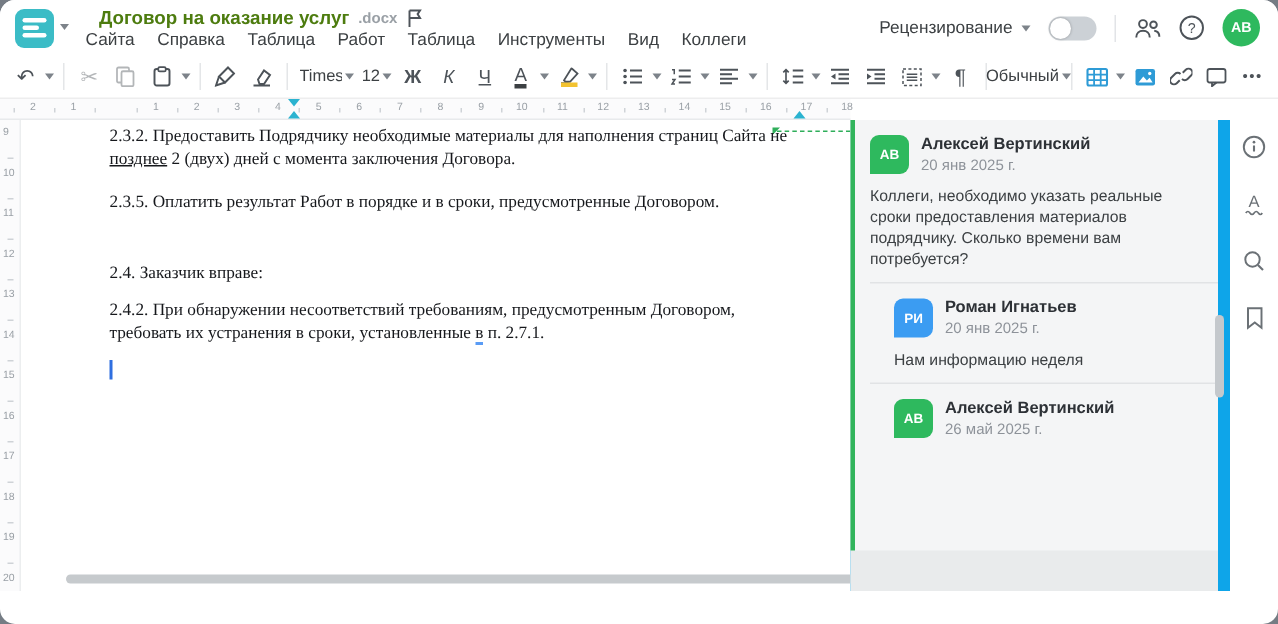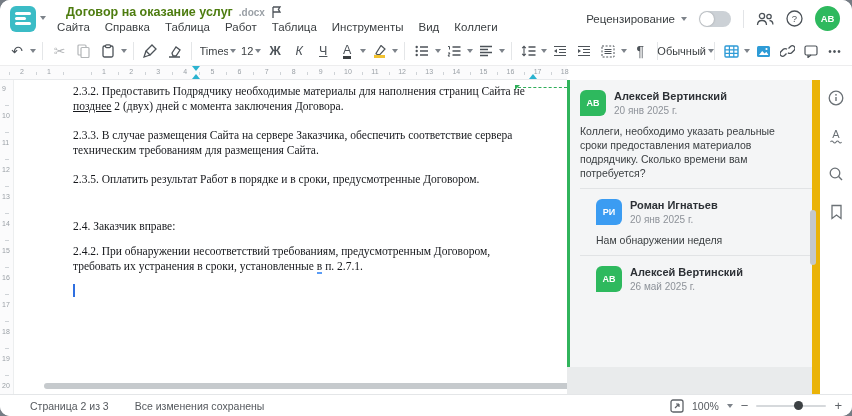--- a/index.html
+++ b/index.html
@@ -50,21 +50,21 @@
   .hruler .num { position:absolute; top:2px; font-size:7px; color:#9aa0a6; transform:translateX(-50%); }
   .hruler .tick { position:absolute; top:6px; width:1px; height:3px; background:#cfd3d7; }
   .marker { position:absolute; width:0; height:0; }
   .m-down { border-left:4px solid transparent; border-right:4px solid transparent; border-top:5px solid #2bb3d0; top:0; }
   .m-up { border-left:4px solid transparent; border-right:4px solid transparent; border-bottom:5px solid #2bb3d0; bottom:0; }
   .vruler { position:absolute; left:0; top:80px; width:14px; height:314px; background:#fbfbfc; border-right:1px solid #eceeef; z-index:3;}
   .vruler .num { position:absolute; left:2px; font-size:7px; color:#9aa0a6; }
   .vruler .tick { position:absolute; left:5px; height:1px; width:4px; background:#cfd3d7; }
 
   
-  .main { position:absolute; left:0; top:80px; right:0; height:314px; background:#eab308; }
+  .main { position:absolute; left:0; top:80px; right:0; height:314px; background:#0ea5e9; }
   .page { position:absolute; left:14px; top:0; width:553px; height:314px; background:#fff; overflow:hidden; }
   .doc-body { position:absolute; left:59px; top:4px; width:460px; font-family:"Liberation Serif", serif; font-size:11.5px; line-height:15px; color:#16181c; }
   .doc-body p { margin:0 0 14px 0; }
   .p-gap-big { margin-bottom:32px !important; }
   .p-gap-small { margin-bottom:10px !important; }
   .ins-underline { text-decoration:underline; }
   .gram { border-bottom:2px solid #5a9cf5; }
   .text-caret { display:inline-block; width:1.5px; height:13px; background:#2f6fe0; vertical-align:text-bottom; }
   .collab-line { position:absolute; left:504px; top:7px; width:49px; border-top:1.5px dashed #2fae5a; }
   .collab-flag { position:absolute; left:501px; top:5px; width:0; height:0; border-top:5px solid #2fae5a; border-right:5px solid transparent; }
@@ -379,21 +379,20 @@
       <span class="tick" style="top: 295px;"></span>
     </div>
 
   <div class="main">
 
     <div class="page">
       <span class="collab-flag"></span>
       <span class="collab-line"></span>
       <div class="doc-body">
         <p><span>2.3.2. Предоставить Подрядчику необходимые материалы для наполнения страниц Сайта не </span><span class="ins-underline">позднее</span><span> 2 (двух) дней с момента заключения Договора.</span></p>
-        <p><span>2.3.3. В случае размещения Сайта на сервере Заказчика, обеспечить соответствие сервера техническим требованиям для размещения Сайта.</span></p>
         <p class="p-gap-big"><span>2.3.5. Оплатить результат Работ в порядке и в сроки, предусмотренные Договором.</span></p>
         <p class="p-gap-small"><span>2.4. Заказчик вправе:</span></p>
         <p class="p-gap-small"><span>2.4.2. При обнаружении несоответствий требованиям, предусмотренным Договором, требовать их устранения в сроки, установленные </span><span class="gram">в</span><span> п. 2.7.1.</span></p>
         <p><span class="text-caret"></span></p>
       </div>
       <div class="hscroll"></div>
     </div>
 
     <div class="panel">
       <div class="thread">
@@ -411,21 +410,21 @@
         <div class="c-div"></div>
 
         <div class="comment reply">
           <div class="c-head">
             <div class="c-avatar" style="background: rgb(59, 156, 242);">РИ</div>
             <div>
               <div class="c-name">Роман Игнатьев</div>
               <div class="c-date">20 янв 2025 г.</div>
             </div>
           </div>
-          <div class="c-text">Нам обнаружении неделя</div>
+          <div class="c-text">Нам информацию неделя</div>
         </div>
         <div class="c-div"></div>
 
         <div class="comment reply">
           <div class="c-head">
             <div class="c-avatar" style="background: rgb(46, 185, 94);">АВ</div>
             <div>
               <div class="c-name">Алексей Вертинский</div>
               <div class="c-date">26 май 2025 г.</div>
             </div>
@@ -457,33 +456,14 @@
           </svg>
       </div>
       <div class="sbtn" style="top:122px;">
         <svg width="13" height="16" viewBox="0 0 13 16">
             <path d="M2 1.5 h9 V14.5 L6.5 11 2 14.5z" fill="none" stroke="#6b7176" stroke-width="1.3"></path>
           </svg>
       </div>
     </div>
   </div>
 
-  <div class="statusbar">
-    <div class="sb-left">
-      <span>Страница 2 из 3</span>
-      <span>Все изменения сохранены</span>
-    </div>
-    <div class="sb-right">
-      <svg width="14" height="14" viewBox="0 0 14 14">
-          <rect x="1" y="1" width="12" height="12" rx="2" fill="none" stroke="#5f6368" stroke-width="1.3"></rect>
-          <path d="M5 9 L9 5 M9 5 h-3 M9 5 v3" stroke="#5f6368" stroke-width="1.2" fill="none"></path>
-        </svg>
-      <span>100%</span>
-      <span class="caret"></span>
-      <span class="zoomsign">−</span>
-      <div class="slider">
-          <div class="dot"></div>
-        </div>
-      <span class="zoomsign">+</span>
-    </div>
-  </div>
 
 </div>
 
 </body></html>

